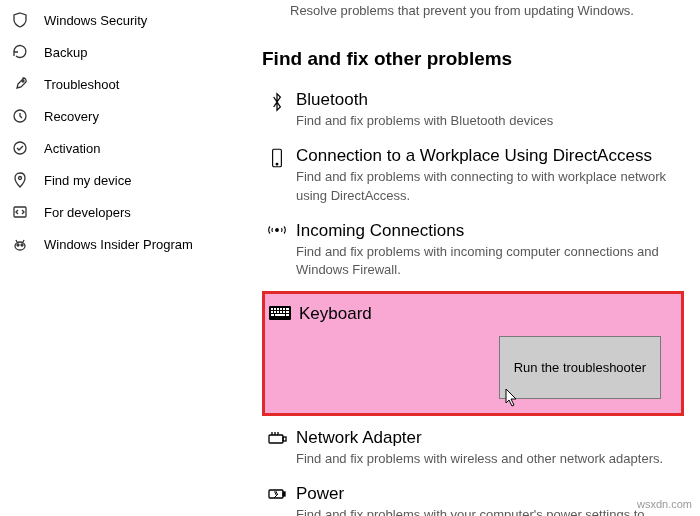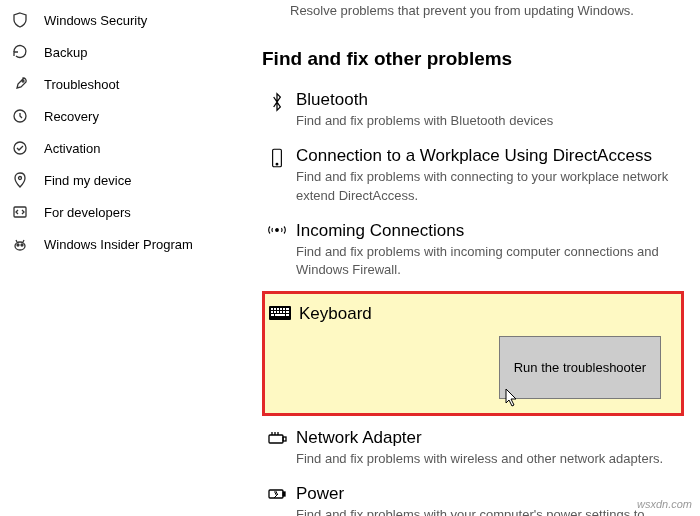--- a/index.html
+++ b/index.html
@@ -66,21 +66,21 @@
       display: flex;
       align-items: flex-start;
       justify-content: center;
     }
     .trouble-content { flex: 1; }
     .trouble-title { font-size: 17px; color: #000; margin-bottom: 2px; }
     .trouble-desc { font-size: 13px; color: #595959; line-height: 1.4; }
     .highlighted {
       border: 3px solid #e22828;
       padding: 10px 8px 14px 0;
-      background: #fef9c3;
+      background: #f9a8d4;
       margin: 2px 0 6px 0;
     }
     .run-btn {
       float: right;
       margin: 10px 12px 0 0;
       padding: 23px 14px;
       font-size: 13px;
       background: #ccc;
       border: 1px solid #7a7a7a;
       cursor: pointer;
@@ -94,21 +94,20 @@
       width: 14px;
       height: 20px;
       pointer-events: none;
     }
     .watermark {
       position: absolute;
       right: 8px;
       bottom: 6px;
       font-size: 11px;
       color: #9a9a9a;
-      font-style: italic;
     }
     svg { display: block; }
   </style>
 </head>
 <body>
 
 <div class="sidebar">
 
   <div class="sidebar-item">
     <span class="icon">
@@ -215,21 +214,21 @@
 
     <div class="trouble-item">
       <div class="trouble-icon">
         <svg viewBox="0 0 16 22" width="14" height="20" fill="none" stroke="#000" stroke-width="1.3">
             <rect x="3" y="1" width="10" height="20" rx="1.5"></rect>
             <circle cx="8" cy="18" r="1" fill="#000"></circle>
           </svg>
       </div>
       <div class="trouble-content">
         <div class="trouble-title">Connection to a Workplace Using DirectAccess</div>
-        <div class="trouble-desc">Find and fix problems with connecting to your workplace network extend DirectAccess.</div>
+        <div class="trouble-desc">Find and fix problems with connecting to with workplace network using DirectAccess.</div>
       </div>
     </div>
 
     <div class="trouble-item">
       <div class="trouble-icon">
         <svg viewBox="0 0 22 16" width="20" height="14" fill="none" stroke="#000" stroke-width="1.3">
             <path d="M3 4 C1 6 1 10 3 12 M6 6 C5 7 5 9 6 10 M19 4 C21 6 21 10 19 12 M16 6 C17 7 17 9 16 10"></path>
             <circle cx="11" cy="8" r="1.5" fill="#000"></circle>
           </svg>
       </div>

